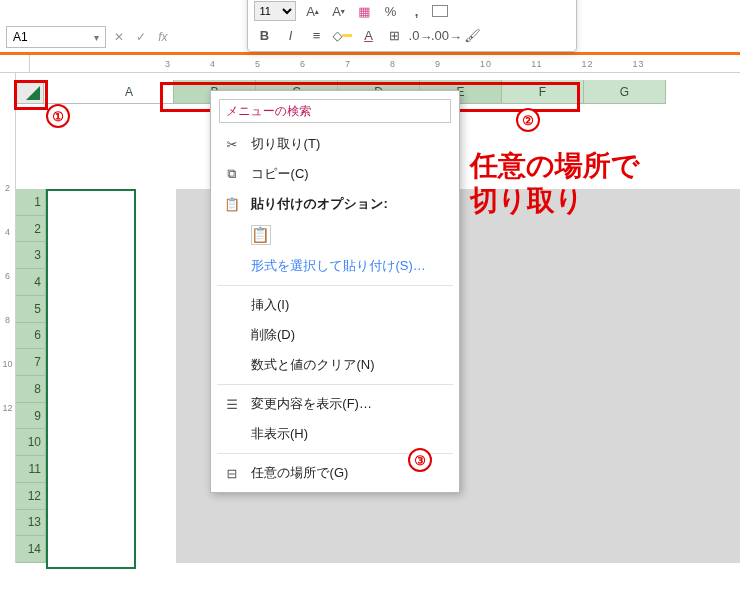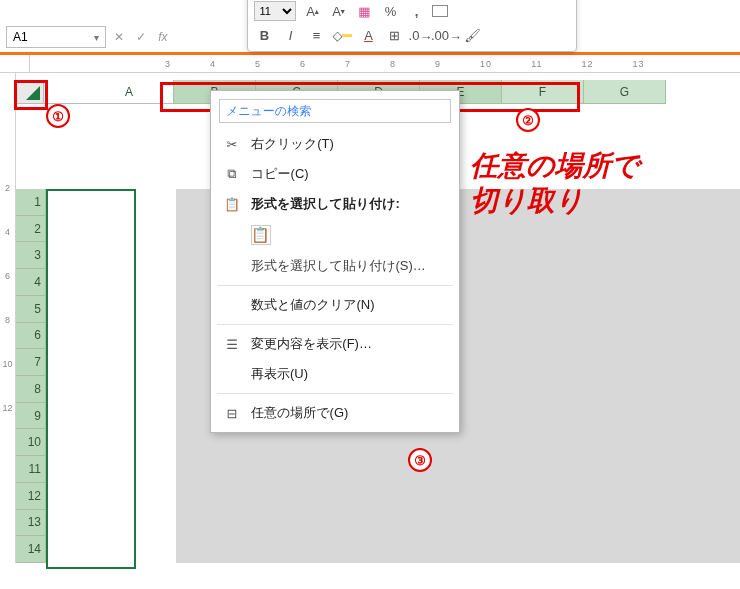--- a/index.html
+++ b/index.html
@@ -40,23 +40,23 @@
 
     
     .corner-box { position: absolute; top: 80px; left: 14px; width: 34px; height: 30px; border: 3px solid #e30000; z-index:5; pointer-events:none;}
 
     
     .badge { position: absolute; width: 24px; height: 24px; border: 2px solid #e30000; border-radius: 50%; color: #e30000; background:#fff; display:flex; align-items:center; justify-content:center; font-weight:bold; font-size:13px; z-index:6;}
     .annot-text { position: absolute; color: #e30000; font-size: 28px; font-weight: 600; line-height: 1.25; z-index:6; }
 
     
     .ctx { position: absolute; top: 90px; left: 210px; width: 250px; background: #fff; border: 1px solid #b8b8b8; box-shadow: 2px 2px 8px rgba(0,0,0,.25); z-index: 4; padding: 4px 0; }
-    .ctx .search { margin: 4px 8px 6px; height: 24px; border: 1px solid #c8c8c8; display: flex; align-items: center; padding: 0 6px; color: #3b82f6; font-size: 12px; }
+    .ctx .search { margin: 4px 8px 6px; height: 24px; border: 1px solid #c8c8c8; display: flex; align-items: center; padding: 0 6px; color: #be185d; font-size: 12px; }
     .ctx-item { display: flex; align-items: center; height: 30px; padding: 0 10px 0 12px; gap: 10px; font-size: 13px; color: #222; }
-    .ctx-item.disabled { color: #404040; }
+    .ctx-item.disabled { color: #3b82f6; }
     .ctx-item .ic { width: 18px; display:inline-flex; justify-content:center; color:#555; }
     .ctx-sep { height: 1px; background: #e2e2e2; margin: 4px 6px; }
     .ctx .paste-sub { margin-left: 40px; padding: 6px 0; }
     .ctx .paste-sub .ic { font-size: 15px; color:#999;}
     .ctx .col-width-hi { position:absolute; border: 2px solid #e30000; left: 34px; width: 190px; height: 28px; pointer-events:none; }
   </style>
 </head>
 <body>
 
 <div class="topbar">
@@ -166,57 +166,65 @@
     <div class="selected-frame"></div>
   </div>
 </div>
 
 <div class="ctx">
   <div class="search">
     <span>メニューの検索</span>
   </div>
   <div class="ctx-item">
     <span class="ic">✂</span>
-    <span>右クリック(T)</span>
+    <span>切り取り(T)</span>
   </div>
   <div class="ctx-item">
     <span class="ic">⧉</span>
     <span>コピー(C)</span>
   </div>
   <div class="ctx-item">
     <span class="ic">📋</span>
-    <b><span>形式を選択して貼り付け:</span></b>
+    <b><span>貼り付けのオプション:</span></b>
   </div>
   <div class="paste-sub">
     <span class="ic tb-btn" style="border:1px solid #ccc; color:#bbb;">📋</span>
   </div>
   <div class="ctx-item disabled">
     <span class="ic"></span>
     <span>形式を選択して貼り付け(S)…</span>
   </div>
   <div class="ctx-sep"></div>
   <div class="ctx-item">
     <span class="ic"></span>
+    <span>挿入(I)</span>
+  </div>
+  <div class="ctx-item">
+    <span class="ic"></span>
+    <span>削除(D)</span>
+  </div>
+  <div class="ctx-item">
+    <span class="ic"></span>
     <span>数式と値のクリア(N)</span>
   </div>
   <div class="ctx-sep"></div>
   <div class="ctx-item">
     <span class="ic">☰</span>
     <span>変更内容を表示(F)…</span>
   </div>
   <div class="ctx-item">
     <span class="ic"></span>
-    <span>再表示(U)</span>
+    <span>非表示(H)</span>
   </div>
   <div class="ctx-sep"></div>
   <div class="ctx-item">
     <span class="ic">⊟</span>
     <span>任意の場所で(G)</span>
   </div>
 </div>
 
 <div class="badge" style="top:104px; left:46px;">①</div>
 <div class="badge" style="top:108px; left:516px;">②</div>
 <div class="badge" style="top:448px; left:408px;">③</div>
-<div class="annot-text" style="top:148px; left:470px;font-style:italic;">
+<div class="annot-text" style="top:148px; left:470px;">
   <div>任意の場所で</div>
   <div>切り取り</div>
 </div>
 
 </body></html>

